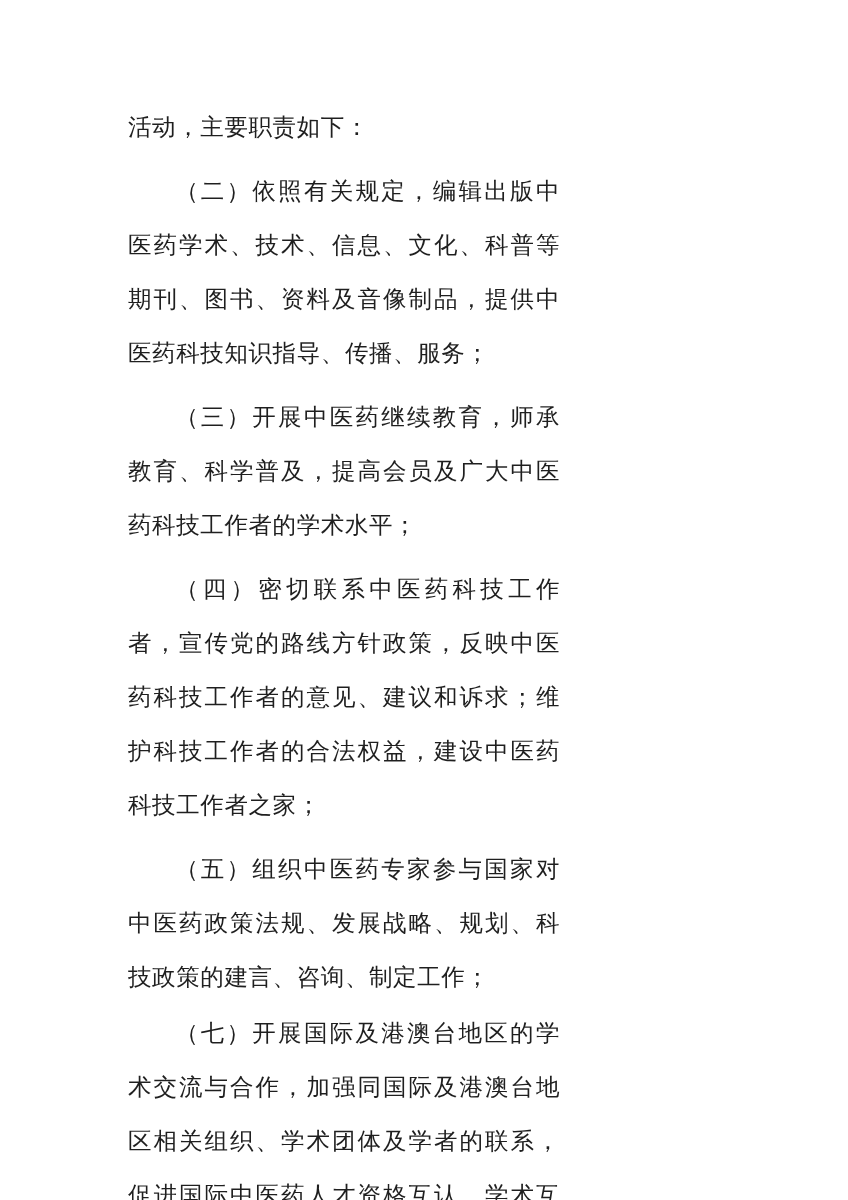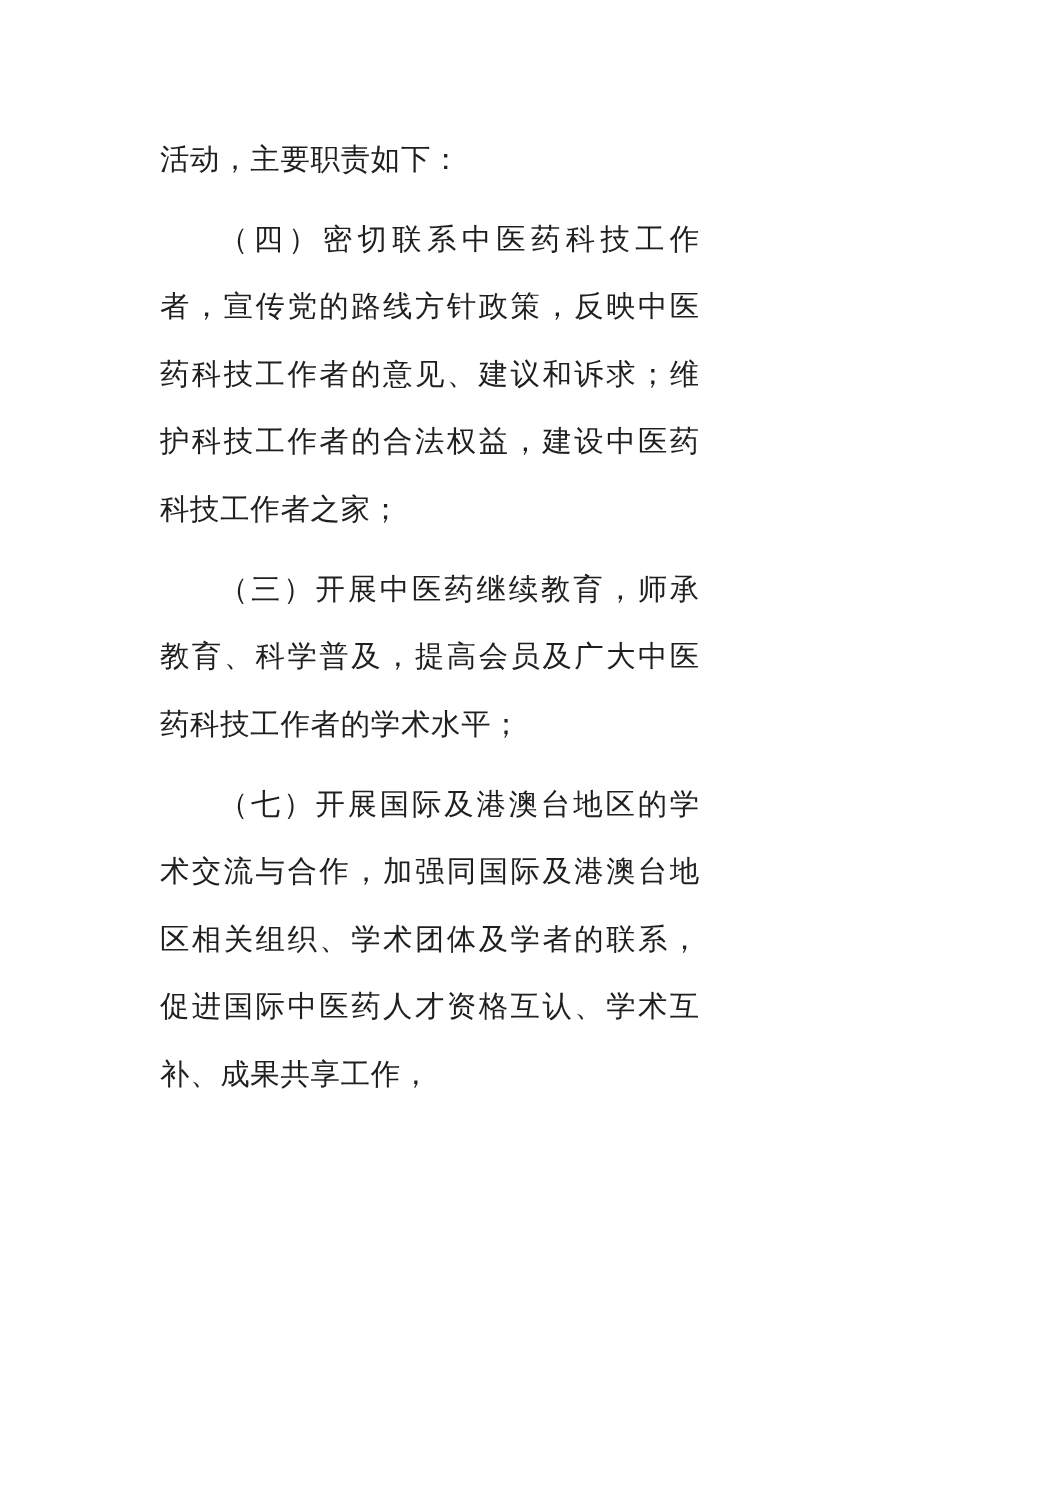--- a/index.html
+++ b/index.html
@@ -41,17 +41,19 @@
   .para.tight {
     margin-bottom: 2px;
   }
 </style>
 </head>
 <body>
 
 <div class="page">
   <div class="doc-body">
     <p class="para">活动，主要职责如下：</p>
+    <p class="para indent">（二）依照有关规定，编辑出版中医药学术、技术、信息、文化、科普等期刊、图书、资料及音像制品，提供中医药科技知识指导、传播、服务；</p>
+    <p class="para indent">（三）开展中医药继续教育，师承教育、科学普及，提高会员及广大中医药科技工作者的学术水平；</p>
     <p class="para indent">（四）密切联系中医药科技工作者，宣传党的路线方针政策，反映中医药科技工作者的意见、建议和诉求；维护科技工作者的合法权益，建设中医药科技工作者之家；</p>
-    <p class="para indent">（三）开展中医药继续教育，师承教育、科学普及，提高会员及广大中医药科技工作者的学术水平；</p>
+    <p class="para indent tight">（五）组织中医药专家参与国家对中医药政策法规、发展战略、规划、科技政策的建言、咨询、制定工作；</p>
     <p class="para indent tight">（七）开展国际及港澳台地区的学术交流与合作，加强同国际及港澳台地区相关组织、学术团体及学者的联系，促进国际中医药人才资格互认、学术互补、成果共享工作，</p>
   </div>
 </div>
 
 </body></html>

